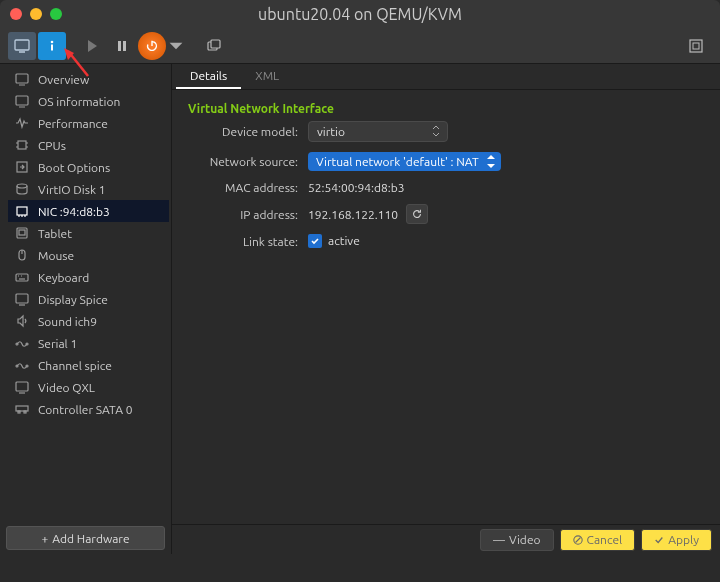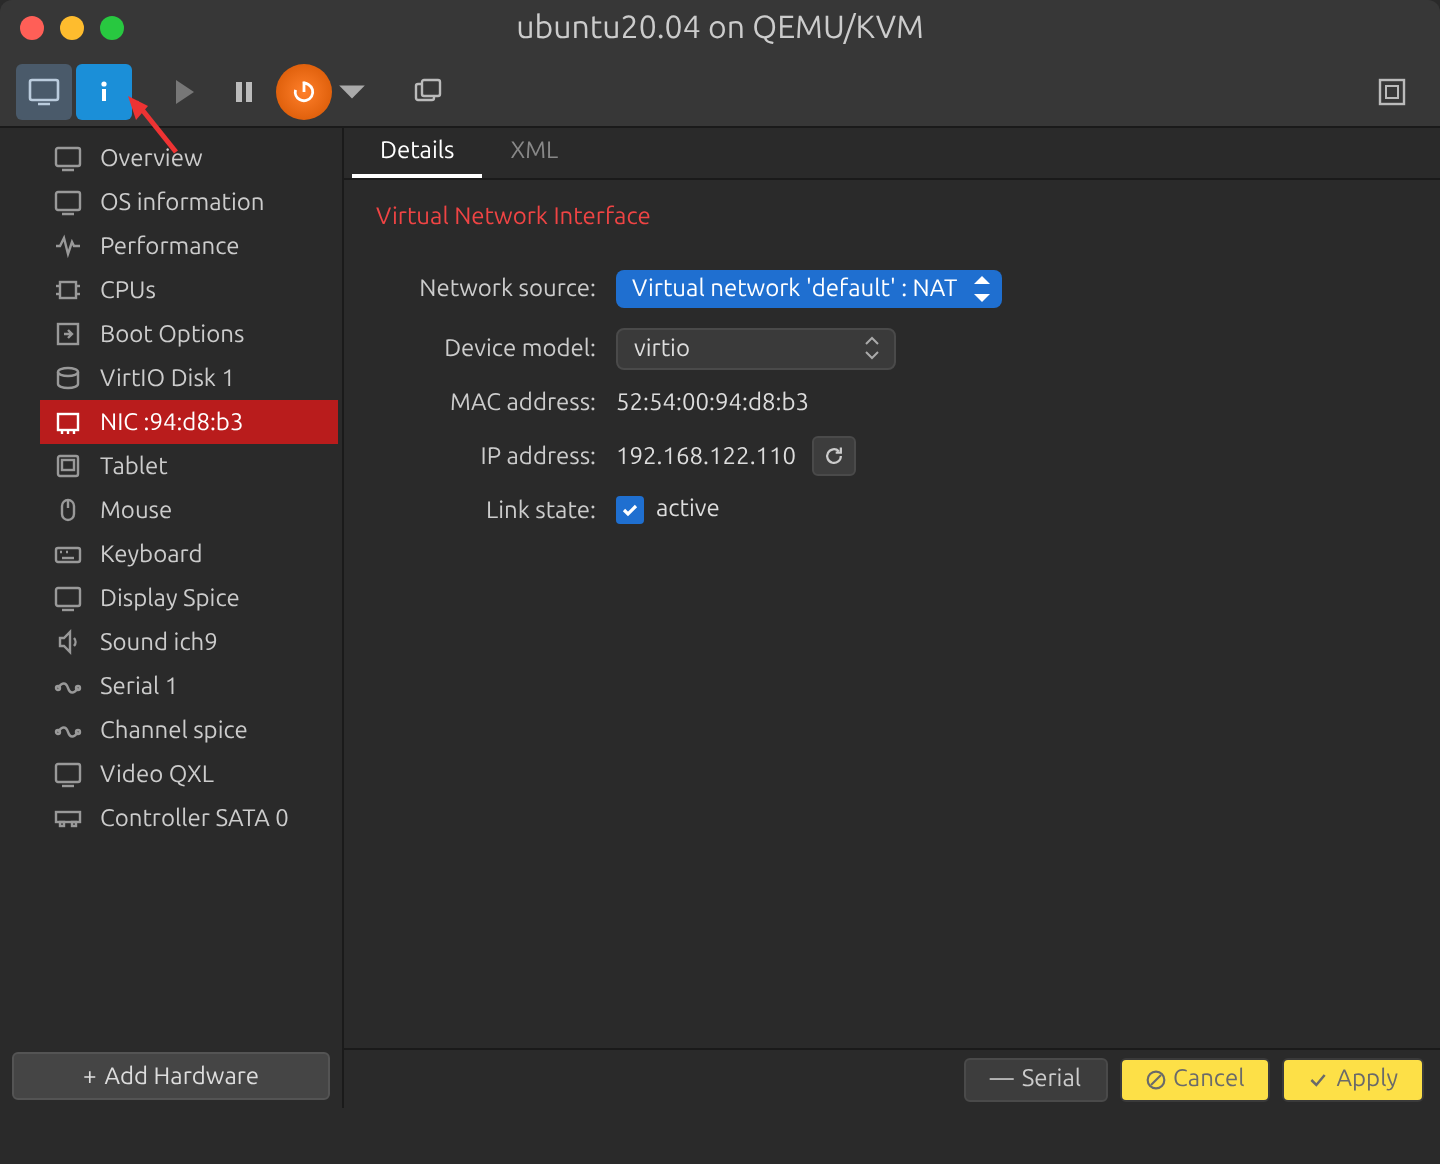--- a/index.html
+++ b/index.html
@@ -9,33 +9,33 @@
 .tl-btn{width:12px;height:12px;border-radius:50%}
 .title{position:absolute;left:50%;transform:translateX(-50%);color:#ccc;font-size:16px}
 .toolbar{height:36px;background:#373737;border-bottom:1px solid #1a1a1a;display:flex;align-items:center;padding:0 8px}
 .tbtn{width:28px;height:28px;display:flex;align-items:center;justify-content:center;border-radius:3px;margin-right:2px}
 .tbtn.active{background:#4a5a6a}
 .tbtn.info{background:#1b8fd8}
 .tbtn svg{width:16px;height:16px}
 .power{width:28px;height:28px;border-radius:50%;background:radial-gradient(circle,#ff7f2a,#d35400);display:flex;align-items:center;justify-content:center;margin-right:2px}
 .main{display:flex;height:490px}
 .sidebar{width:172px;background:#2a2a2a;border-right:1px solid #1a1a1a;display:flex;flex-direction:column}
-.sblist{flex:1;overflow-y:auto;padding:4px 2px 4px 20px}
+.sblist{flex:1;overflow-y:auto;padding:4px 2px 4px 8px}
 .sbit{display:flex;align-items:center;gap:8px;padding:4px 6px;border-radius:0;cursor:default;color:#ccc}
-.sbit.sel{background:#b91c1c;color:#fff}
+.sbit.sel{background:#0f172a;color:#fff}
 .sbit .ic{width:16px;height:14px;display:flex;align-items:center;justify-content:center;flex-shrink:0}
 .sbit .ic svg{width:14px;height:14px;stroke:#999;fill:none;stroke-width:1.2}
 .sbit.sel .ic svg{stroke:#fff}
 .addhw{margin:4px 6px 4px 6px;height:24px;background:#454545;border:1px solid #545454;border-radius:3px;display:flex;align-items:center;justify-content:center;color:#ddd;gap:4px}
 .content{flex:1;display:flex;flex-direction:column;background:#2a2a2a}
 .tabs{height:26px;border-bottom:1px solid #1a1a1a;display:flex;padding-left:4px}
 .tab{padding:5px 14px;color:#888}
 .tab.sel{color:#fff;border-bottom:2px solid #fff}
 .panel{flex:1;padding:12px 16px}
-.panel h3{font-weight:normal;color:#ef4444;font-size:12px;margin-bottom:20px}
+.panel h3{font-weight:bold;color:#84cc16;font-size:12px;margin-bottom:6px}
 .row{display:flex;align-items:center;margin-bottom:10px}
 .row .lbl{width:120px;text-align:right;padding-right:10px;color:#ccc}
 .combo{background:#1f6fd0;border-radius:4px;padding:3px 22px 3px 8px;color:#fff;position:relative}
 .combo::after{content:"";position:absolute;right:6px;top:3px;width:0;height:0;border-left:4px solid transparent;border-right:4px solid transparent;border-bottom:4px solid #fff}
 .combo::before{content:"";position:absolute;right:6px;bottom:3px;width:0;height:0;border-left:4px solid transparent;border-right:4px solid transparent;border-top:4px solid #fff}
 .combo2{background:#3a3a3a;border:1px solid #4a4a4a;border-radius:4px;padding:3px 26px 3px 8px;color:#ddd;position:relative;width:140px}
 .combo2 .ud{position:absolute;right:4px;top:2px;width:12px;height:14px}
 .txt{color:#ddd}
 .refresh-btn{width:22px;height:20px;background:#3d3d3d;border:1px solid #4a4a4a;border-radius:3px;display:flex;align-items:center;justify-content:center;margin-left:8px}
 .chk{width:14px;height:14px;background:#1f6fd0;border-radius:2px;display:inline-flex;align-items:center;justify-content:center;margin-right:6px}
@@ -280,38 +280,38 @@
 
   <div class="content">
     <div class="tabs">
       <div class="tab sel">Details</div>
       <div class="tab">XML</div>
     </div>
     <div class="panel">
       <h3>Virtual Network Interface</h3>
 
       <div class="row">
-        <div class="lbl">Network source:</div>
-        <div class="combo">Virtual network 'default' : NAT</div>
-      </div>
-
-      <div class="row">
         <div class="lbl">Device model:</div>
         <div class="combo2">
           <span>virtio</span>
           <span class="ud">
             <svg viewBox="0 0 10 14" width="10" height="14">
                 <path d="M2 5 L5 2 L8 5" fill="none" stroke="#aaa"></path>
                 <path d="M2 9 L5 12 L8 9" fill="none" stroke="#aaa"></path>
               </svg>
           </span>
         </div>
       </div>
 
       <div class="row">
+        <div class="lbl">Network source:</div>
+        <div class="combo">Virtual network 'default' : NAT</div>
+      </div>
+
+      <div class="row">
         <div class="lbl">MAC address:</div>
         <div class="txt">52:54:00:94:d8:b3</div>
       </div>
 
       <div class="row">
         <div class="lbl">IP address:</div>
         <div class="txt">192.168.122.110</div>
         <div class="refresh-btn">
           <svg viewBox="0 0 14 14" width="12" height="12">
               <path d="M11 7a4 4 0 1 1-1.2-2.8M11 2v3h-3" fill="none" stroke="#ccc" stroke-width="1.3"></path>
@@ -327,21 +327,21 @@
                 <path d="M2 5 L4 7 L8 3" fill="none" stroke="#fff" stroke-width="1.6"></path>
               </svg>
           </span>
           <span class="txt">active</span>
         </div>
       </div>
     </div>
     <div class="footer">
       <div class="fbtn">
         <span>—</span>
-        <span>Serial</span>
+        <span>Video</span>
       </div>
       <div class="fbtn dis">
         <svg viewBox="0 0 12 12" width="10" height="10">
             <circle cx="6" cy="6" r="5" fill="none" stroke="#6a6a6a" stroke-width="1.3"></circle>
             <line x1="3" y1="9" x2="9" y2="3" stroke="#6a6a6a" stroke-width="1.3"></line>
           </svg>
         <span>Cancel</span>
       </div>
       <div class="fbtn dis">
         <svg viewBox="0 0 12 12" width="10" height="10">

